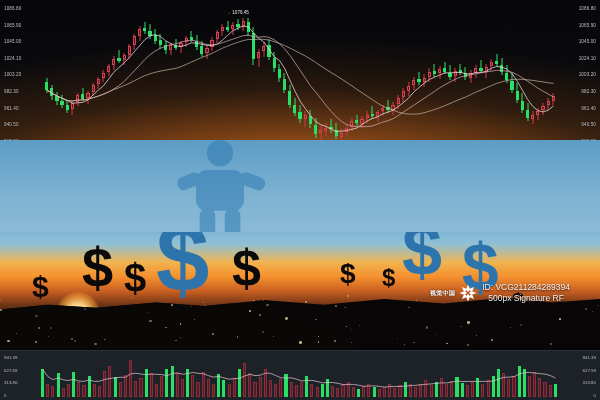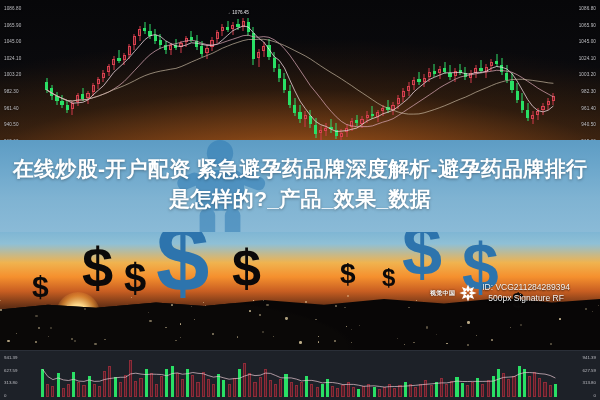--- a/index.html
+++ b/index.html
@@ -520,21 +520,20 @@
     <div class="ghost">
       <svg viewBox="0 0 100 100" width="120" height="120" aria-hidden="true">
         <circle cx="50" cy="16" r="11" fill="currentColor"></circle>
         <rect x="30" y="30" width="40" height="34" rx="9" fill="currentColor"></rect>
         <rect x="33" y="62" width="13" height="40" rx="6" fill="currentColor"></rect>
         <rect x="54" y="62" width="13" height="40" rx="6" fill="currentColor"></rect>
         <rect x="14" y="34" width="20" height="11" rx="5" fill="currentColor" transform="rotate(-22 24 39)"></rect>
         <rect x="66" y="34" width="22" height="11" rx="5" fill="currentColor" transform="rotate(20 77 39)"></rect>
       </svg>
     </div>
-    <div id="title-text">在线炒股-开户配资 紧急避孕药品牌深度解析-避孕药品牌排行是怎样的?_产品_效果_数据</div>
   </div>
 
   <div id="photo">
     <div id="sun"></div>
     <div class="ground ridge"></div>
 
     <div class="dollar dark" style="left:32px; top:40px; font-size:30px;">$</div>
     <div class="dollar dark" style="left:82px; top:8px; font-size:56px;">$</div>
     <div class="dollar dark" style="left:124px; top:26px; font-size:40px;">$</div>
     <div class="dollar blue" style="left:156px; top:-22px; font-size:96px;">$</div>

